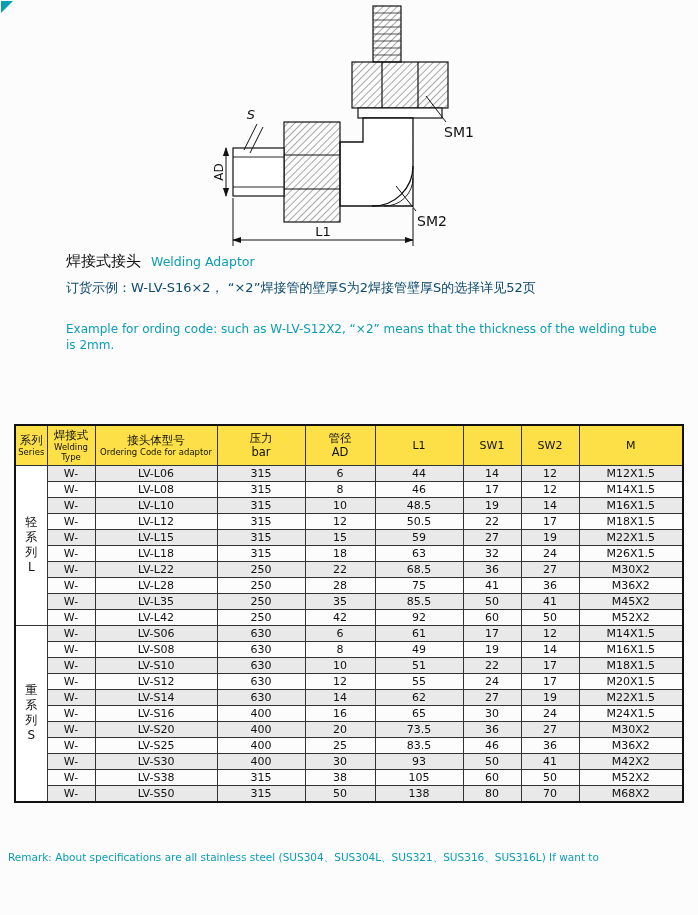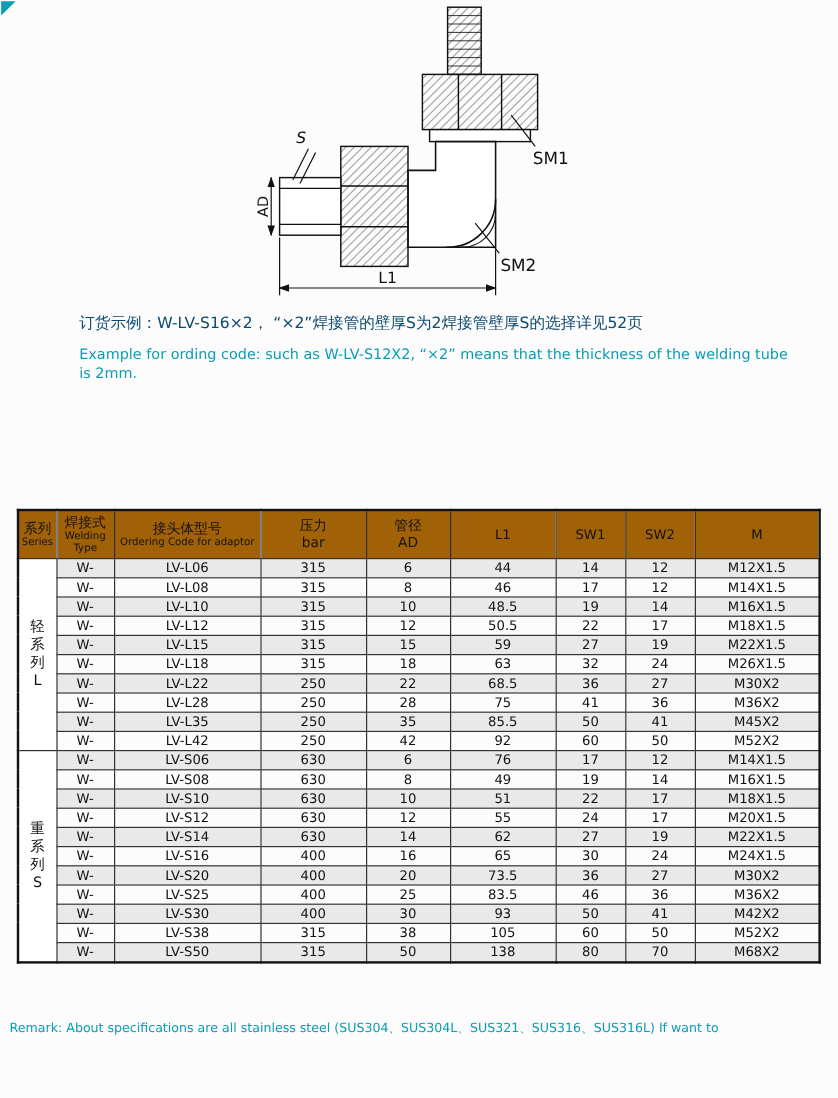--- a/index.html
+++ b/index.html
@@ -11,31 +11,31 @@
     color:#111;
     overflow:hidden;
   }
   .drawing { position:absolute; left:0; top:0; }
   .drawing text { font-family:"DejaVu Sans","Liberation Sans",sans-serif; fill:#111; }
 
   .intro { position:absolute; left:66px; top:252px; width:600px; }
   .intro-title { font-size:15px; color:#111; }
   .intro-title .en { color:#0a9db5; font-size:12.5px; margin-left:10px; }
   .intro-order { font-size:13px; margin-top:8px; color:#0c4a6e; }
-  .intro-en { color:#0a9db5; font-size:12px; margin-top:9px; line-height:16px; }
+  .intro-en { color:#0a9db5; font-size:12px; margin-top:24px; line-height:16px; }
   .intro-en2 { color:#0a9db5; font-size:12px; line-height:16px; }
 
   table.spec {
     position:absolute; left:14px; top:424px; width:668px;
     border-collapse:collapse; table-layout:fixed;
     border:2px solid #111;
     font-size:11px;
   }
   .spec th, .spec td { border:1px solid #333; text-align:center; padding:0; overflow:hidden; }
-  .spec thead th { background:#a16207; height:40px; font-weight:normal; vertical-align:middle; }
+  .spec thead th { background:#fde047; height:40px; font-weight:normal; vertical-align:middle; }
   .spec thead .main { font-size:11.5px; line-height:14px; }
   .spec thead .sub { font-size:8.5px; line-height:10px; }
   .spec tbody td { height:16px; line-height:15px; font-size:11px; }
   .spec tr.shade td { background:#e9e9e9; }
   .spec td.series-cell, .spec tr.shade td.series-cell {
     background:#fff; font-size:12px; vertical-align:middle;
   }
   .spec td.series-cell div { line-height:15px; }
 
   .remark { position:absolute; left:8px; top:850px; width:684px; font-size:10.5px; line-height:15px; }
@@ -110,20 +110,23 @@
     <text x="444" y="137" font-size="14" stroke="none">SM1</text>
   </g>
 
   <g stroke="#111" stroke-width="1">
     <line x1="396" y1="186" x2="416" y2="211"></line>
     <text x="417" y="226" font-size="14" stroke="none">SM2</text>
   </g>
 </svg>
 
 <div class="intro">
+  <div class="intro-title">
+    <span>焊接式接头</span><span class="en">Welding Adaptor</span>
+  </div>
   <div class="intro-order">订货示例：W-LV-S16×2，  “×2”焊接管的壁厚S为2焊接管壁厚S的选择详见52页</div>
   <div class="intro-en">Example for ording code: such as W-LV-S12X2,  “×2”  means that the thickness of the welding tube is 2mm.</div>
 </div>
 
 <table class="spec">
   <colgroup>
     <col style="width:32px">
       <col style="width:48px">
       <col style="width:122px">
     <col style="width:88px">
@@ -273,21 +276,21 @@
         <td rowspan="11" class="series-cell">
           <div>重</div>
           <div>系</div>
           <div>列</div>
           <div>S</div>
         </td>
         <td>W-</td>
         <td>LV-S06</td>
         <td>630</td>
         <td>6</td>
-        <td>76</td>
+        <td>61</td>
         <td>17</td>
         <td>12</td>
         <td>M14X1.5</td>
       </tr>
       <tr>
         <td>W-</td>
         <td>LV-S08</td>
         <td>630</td>
         <td>8</td>
         <td>49</td>

